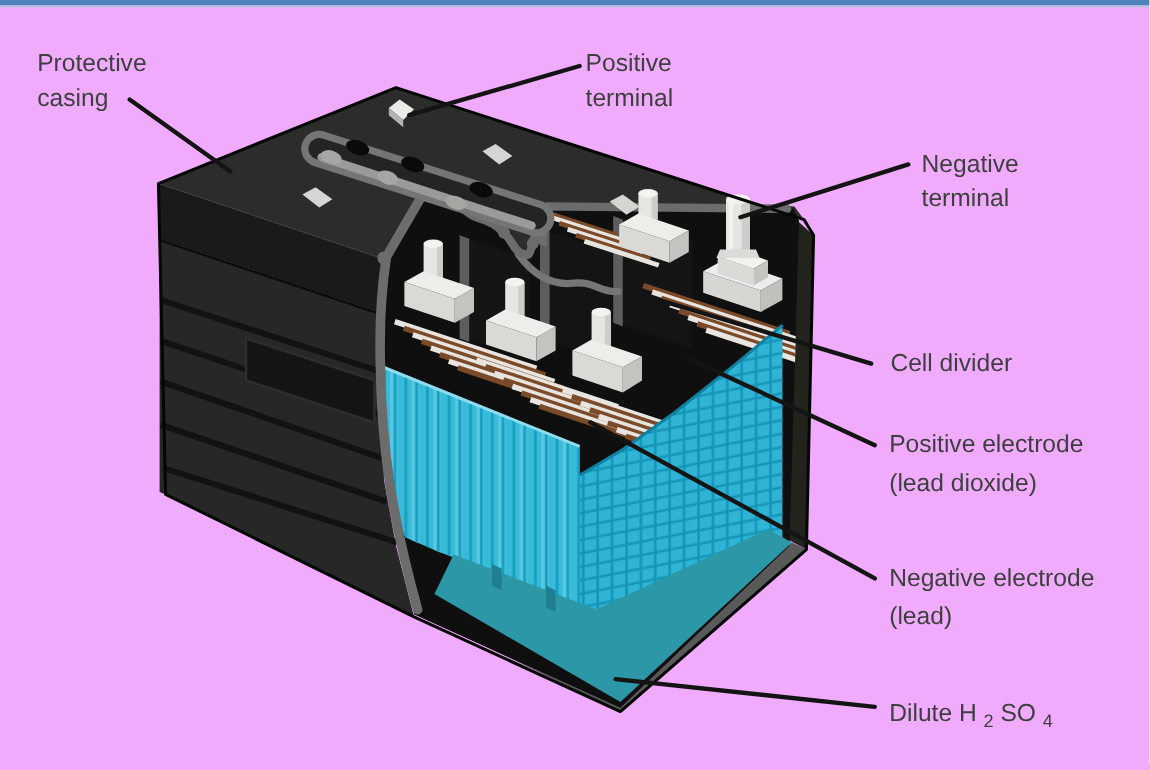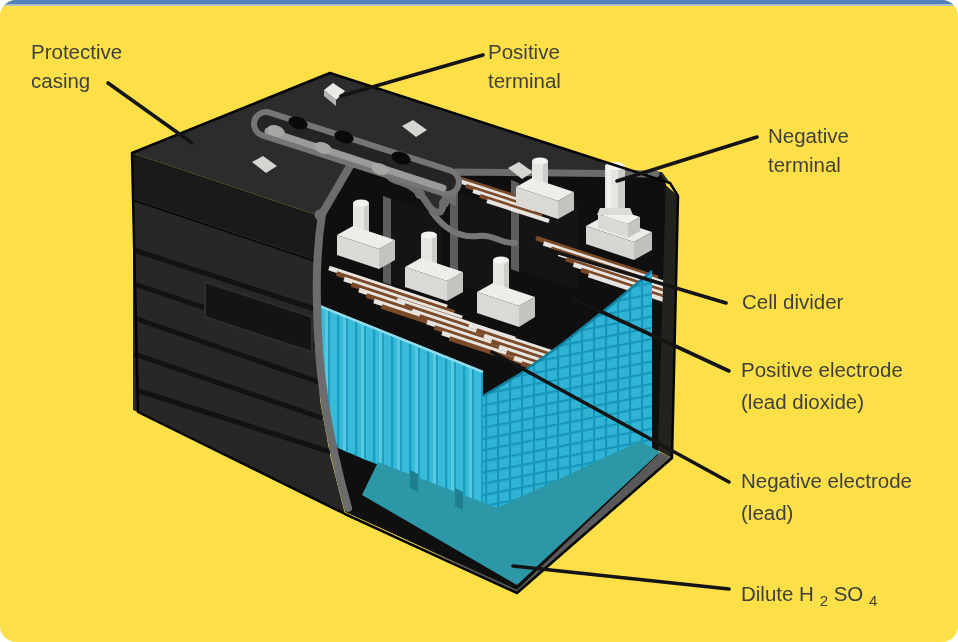--- a/index.html
+++ b/index.html
@@ -1,17 +1,17 @@
 <!DOCTYPE html>
 <html><head>
 <meta charset="utf-8">
 <style>
   html,body{margin:0;padding:0;background:#ffffff;}
-  .stage{position:relative;width:958px;height:642px;background:#fde047;overflow:hidden;
-         font-family:"Liberation Sans", sans-serif;border-radius:16px;}
+  .stage{position:relative;width:958px;height:642px;background:#f0abfc;overflow:hidden;
+         font-family:"Liberation Sans", sans-serif;}
   svg{display:block;}
   text{font-family:"Liberation Sans", sans-serif;fill:#3f3f3f;}
   .lbl{font-size:20.5px;}
   .sub{font-size:15px;}
 </style>
 </head>
 <body>
 
 <div class="stage">
 <svg width="958" height="642" viewBox="0 0 958 642">

